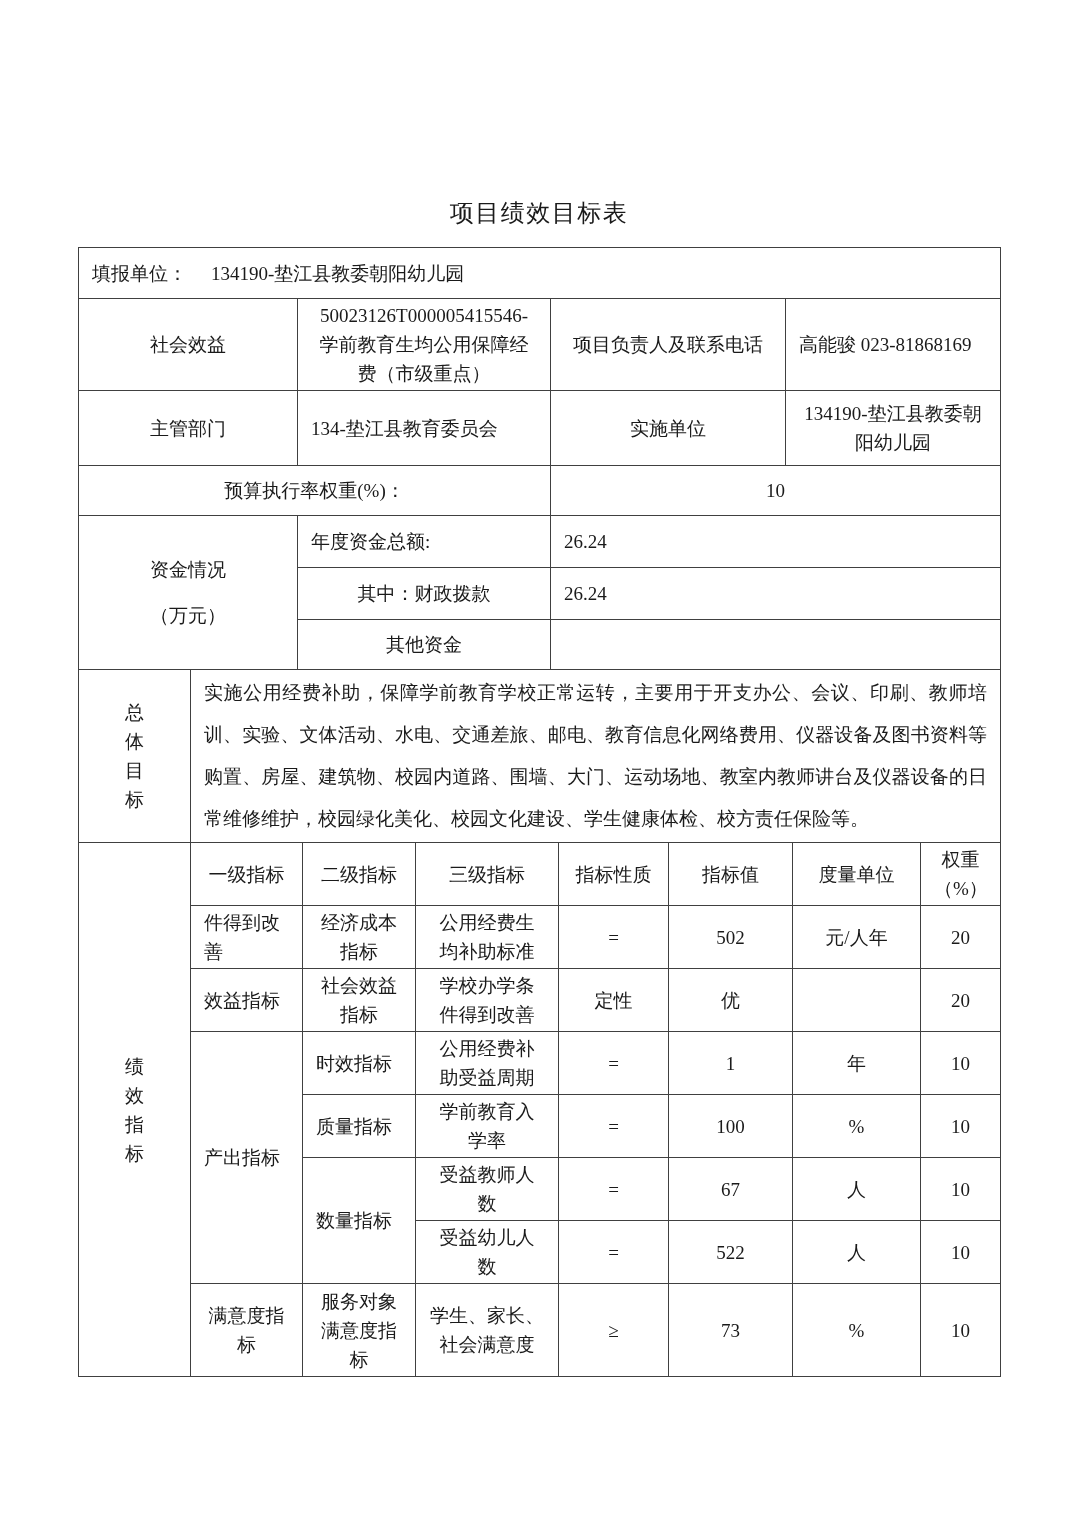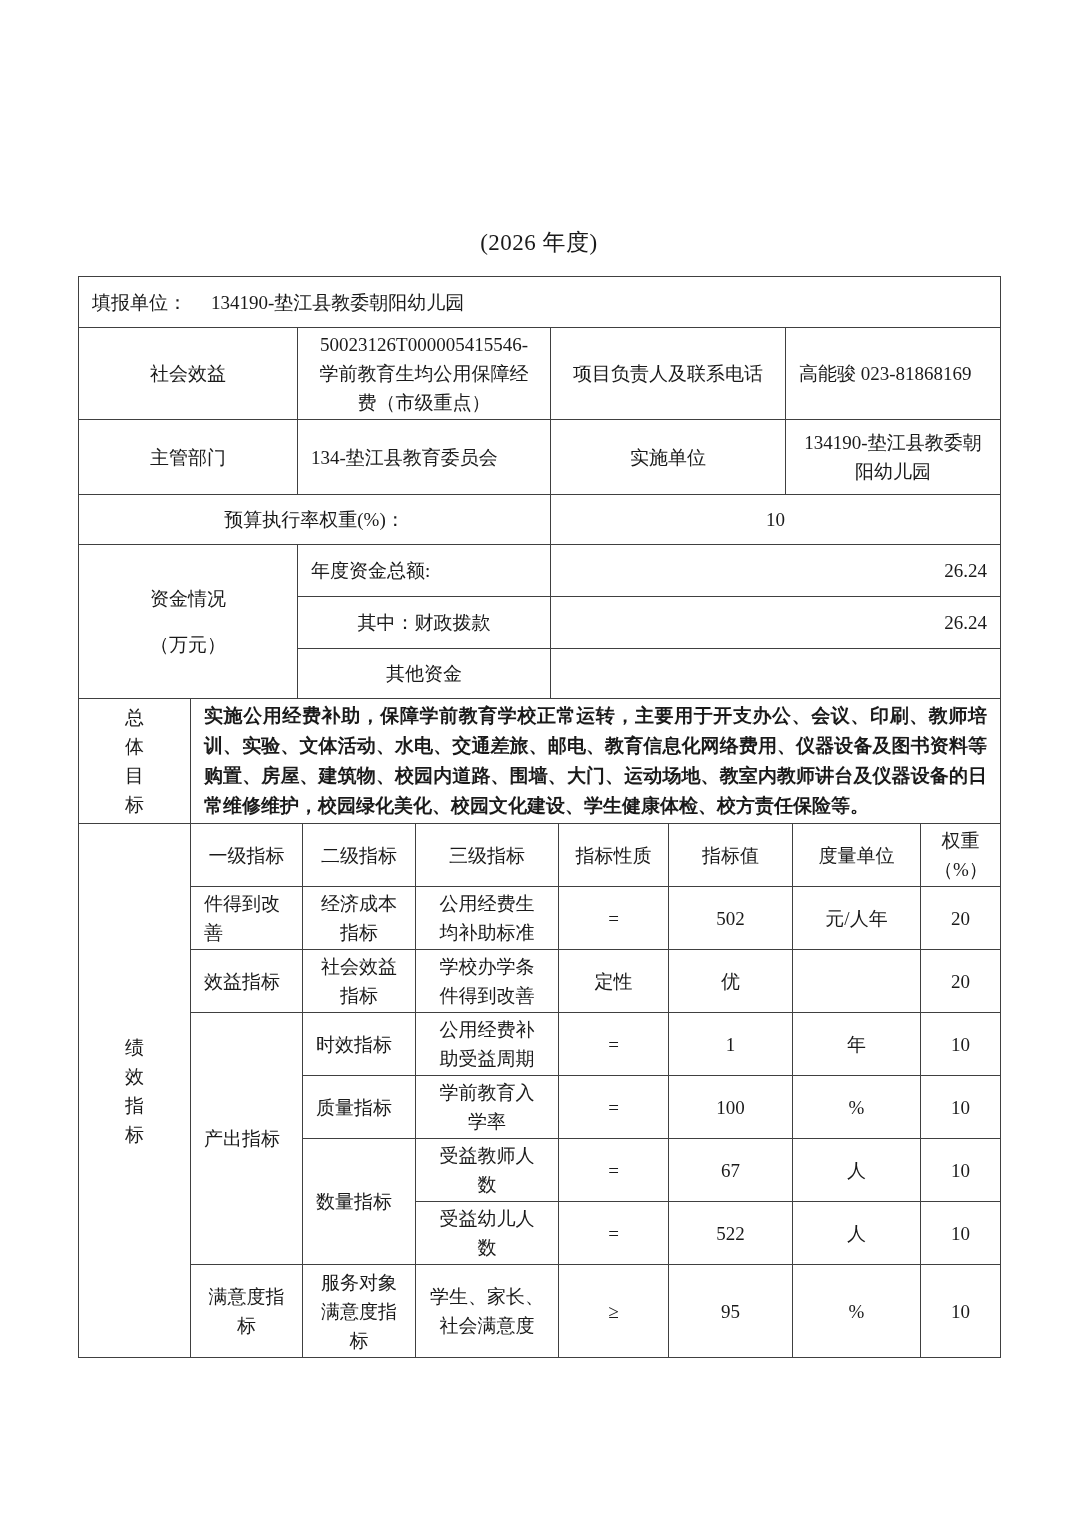--- a/index.html
+++ b/index.html
@@ -24,22 +24,22 @@
   td {
     border: 1px solid #404040;
     font-size: 19px;
     line-height: 29px;
     padding: 2px 13px;
     vertical-align: middle;
     overflow: hidden;
   }
   .c { text-align: center; }
   .l { text-align: left; }
-  .r { text-align: right; }
-  .j { text-align: justify; line-height: 30px; font-weight: bold; }
+  .r { text-align: left; }
+  .j { text-align: justify; line-height: 42px; }
   .pre { white-space: pre-line; text-align: center; }
   .fund-group { line-height: 46px; }
   .goal-label { line-height: 29px; padding: 2px 0; }
   .gap { margin-left: 24px; }
 
   
   tr.ra1 > td { height: 51px; }
   tr.ra2 > td { height: 90px; }
   tr.ra3 > td { height: 75px; }
   tr.ra4 > td { height: 50px; }
@@ -57,21 +57,21 @@
   tr.rc5 > td { height: 59px; }
   tr.rc6 > td { height: 59px; }
   tr.rc7 > td { height: 93px; }
 </style>
 </head>
 <body>
 
 <div class="page">
   <div class="doc">
 
-    <div class="subtitle">(2026 年度)</div>
+    <div class="title">项目绩效目标表</div>
 
     <table class="t ta">
       <colgroup>
         <col style="width:219px">
           <col style="width:253px">
           <col style="width:235px">
           <col style="width:215px">
       </colgroup>
       <tbody>
           <tr class="ra1">
@@ -216,21 +216,21 @@
       </tr>
       <tr class="rc7">
         <td class="l pre">满意度指
 标</td>
         <td class="l pre">服务对象
 满意度指
 标</td>
         <td class="l pre">学生、家长、
 社会满意度</td>
         <td class="c">≥</td>
-        <td class="c">95</td>
+        <td class="c">73</td>
         <td class="c">%</td>
         <td class="c">10</td>
       </tr>
     </tbody>
       </table>
 
   </div>
 </div>
 
 </body></html>

